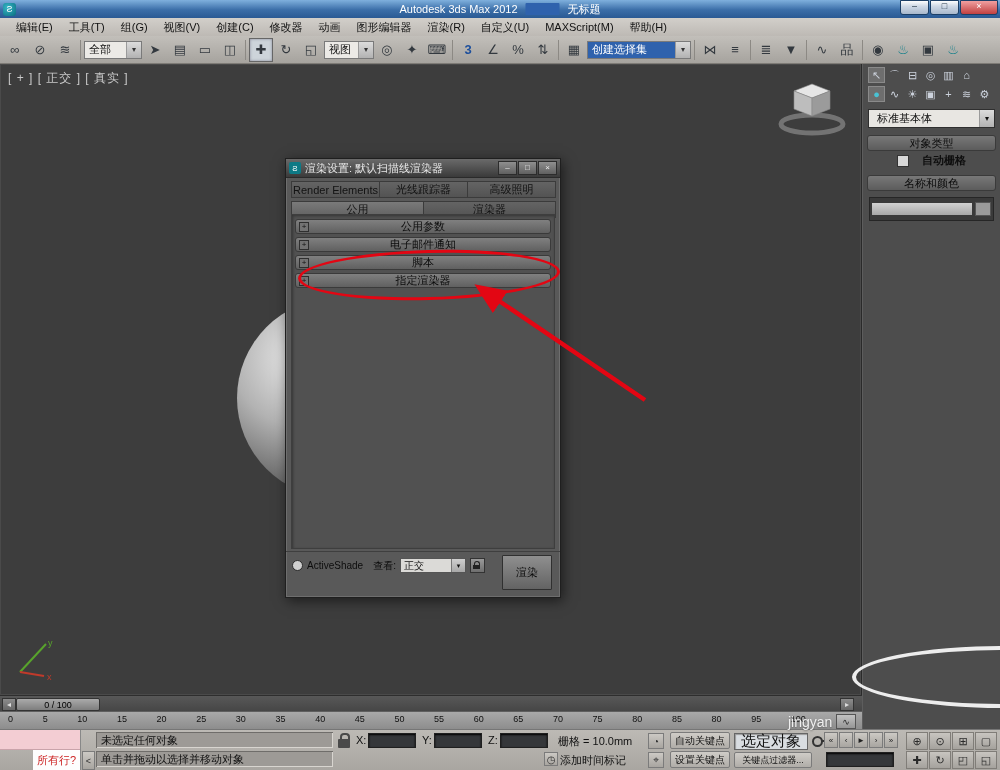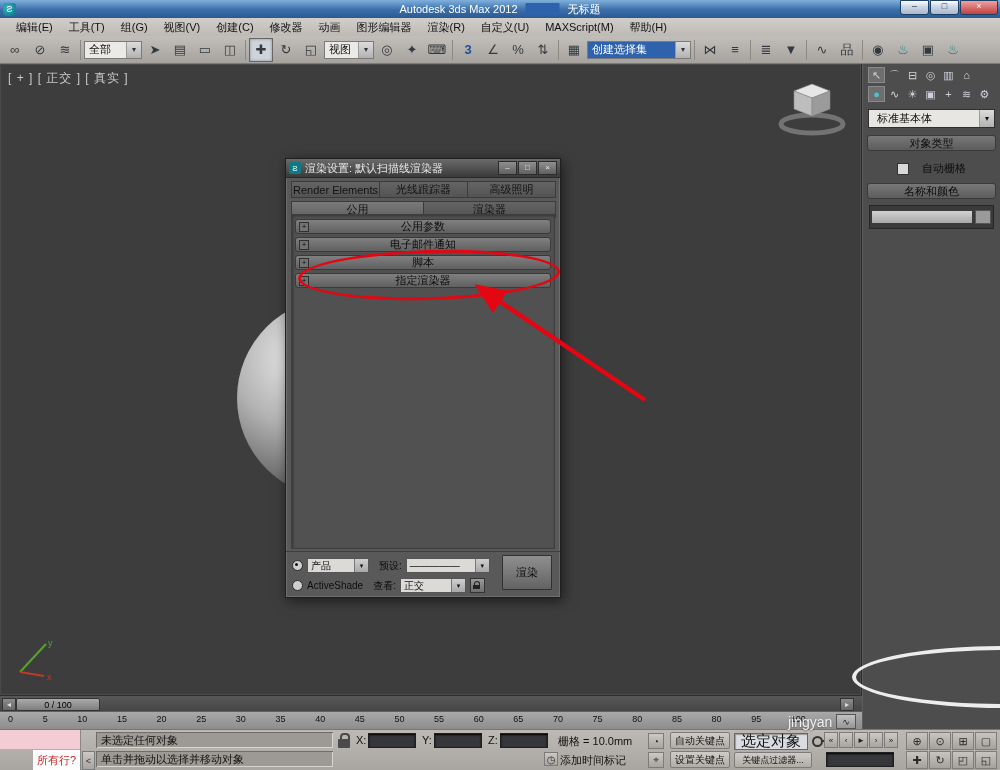--- a/index.html
+++ b/index.html
@@ -53,21 +53,21 @@
   .cmd-row{display:flex;gap:1px;padding:3px 2px 0 5px;}
   .cbtn{width:17px;height:16px;display:flex;align-items:center;justify-content:center;color:#ccd2dc;font-size:11px;}
   .cbtn.active{background:#6e6e6e;border:1px solid #8a8a8a;box-sizing:border-box;}
   .cbtn.teal{color:#49c2d4;}
   .cmd-drop{margin:7px 5px 0;height:17px;background:#e8e6e2;border:1px solid #2f2f2f;display:flex;align-items:center;
     padding-left:8px;font-size:11px;color:#111;}
   .cmd-drop .arr{margin-left:auto;width:14px;height:100%;border-left:1px solid #9a9a9a;
     background:linear-gradient(#dcdcdc,#b2b2b2);display:flex;align-items:center;justify-content:center;font-size:8px;}
   .crollout{margin:7px 4px 0;height:14px;background:linear-gradient(#787878,#5c5c5c);border:1px solid #3a3a3a;
     border-radius:3px;display:flex;align-items:center;justify-content:center;color:#0b0b0b;}
-  .cmd-check{display:flex;align-items:center;gap:13px;justify-content:center;margin-top:10px;color:#0e0e0e;}
+  .cmd-check{display:flex;align-items:center;gap:13px;justify-content:center;margin-top:2px;color:#0e0e0e;font-weight:bold;}
   .cbox{width:10px;height:10px;background:#d8d8d8;border:1px solid #333;display:inline-block;}
   .prims{display:flex;flex-wrap:wrap;gap:3px;padding:5px 5px 0;justify-content:center;}
   .pbtn{width:61px;height:16px;background:linear-gradient(#7b7b7b,#5f5f5f);border:1px solid #383838;border-radius:3px;
     color:#0a0a0a;font-size:11px;display:flex;align-items:center;justify-content:center;box-sizing:border-box;}
   .namefield{margin:6px 6px 0;height:18px;background:#3a3a3a;border:1px solid #262626;display:flex;align-items:center;padding:2px;}
   .nameinner{flex:1;height:12px;background:linear-gradient(#d2d2d2,#a8a8a8);}
   .swatch{width:14px;height:12px;background:#9a9a9a;border:1px solid #555;margin-left:3px;}
   
   .timeslider{position:absolute;left:0;top:695px;width:862px;height:16px;
     background:linear-gradient(#585858,#464646);border-top:1px solid #2e2e2e;box-sizing:border-box;z-index:3;}
@@ -428,32 +428,20 @@
           <span>脚本</span>
         </div>
 
         <div class="drollout">
           <span class="dplus">+</span>
           <span>指定渲染器</span>
         </div>
       </div>
     <div class="dlg-footer">
       <div class="df-row">
-        <span class="radio on"></span>
-        <div class="df-drop w62">
-          <span>产品</span>
-          <span class="df-arr">▾</span>
-        </div>
-        <span class="df-label ml8">预设:</span>
-        <div class="df-drop w84">
-          <span>—————</span>
-          <span class="df-arr">▾</span>
-        </div>
-      </div>
-      <div class="df-row">
         <span class="radio"></span>
         <span class="df-label">ActiveShade</span>
         <span class="df-label ml8">查看:</span>
         <div class="df-drop w78">
           <span>正交</span>
           <span class="df-arr">▾</span>
         </div>
         <span class="dlock"></span>
       </div>
       <div class="render-btn">渲染</div>

